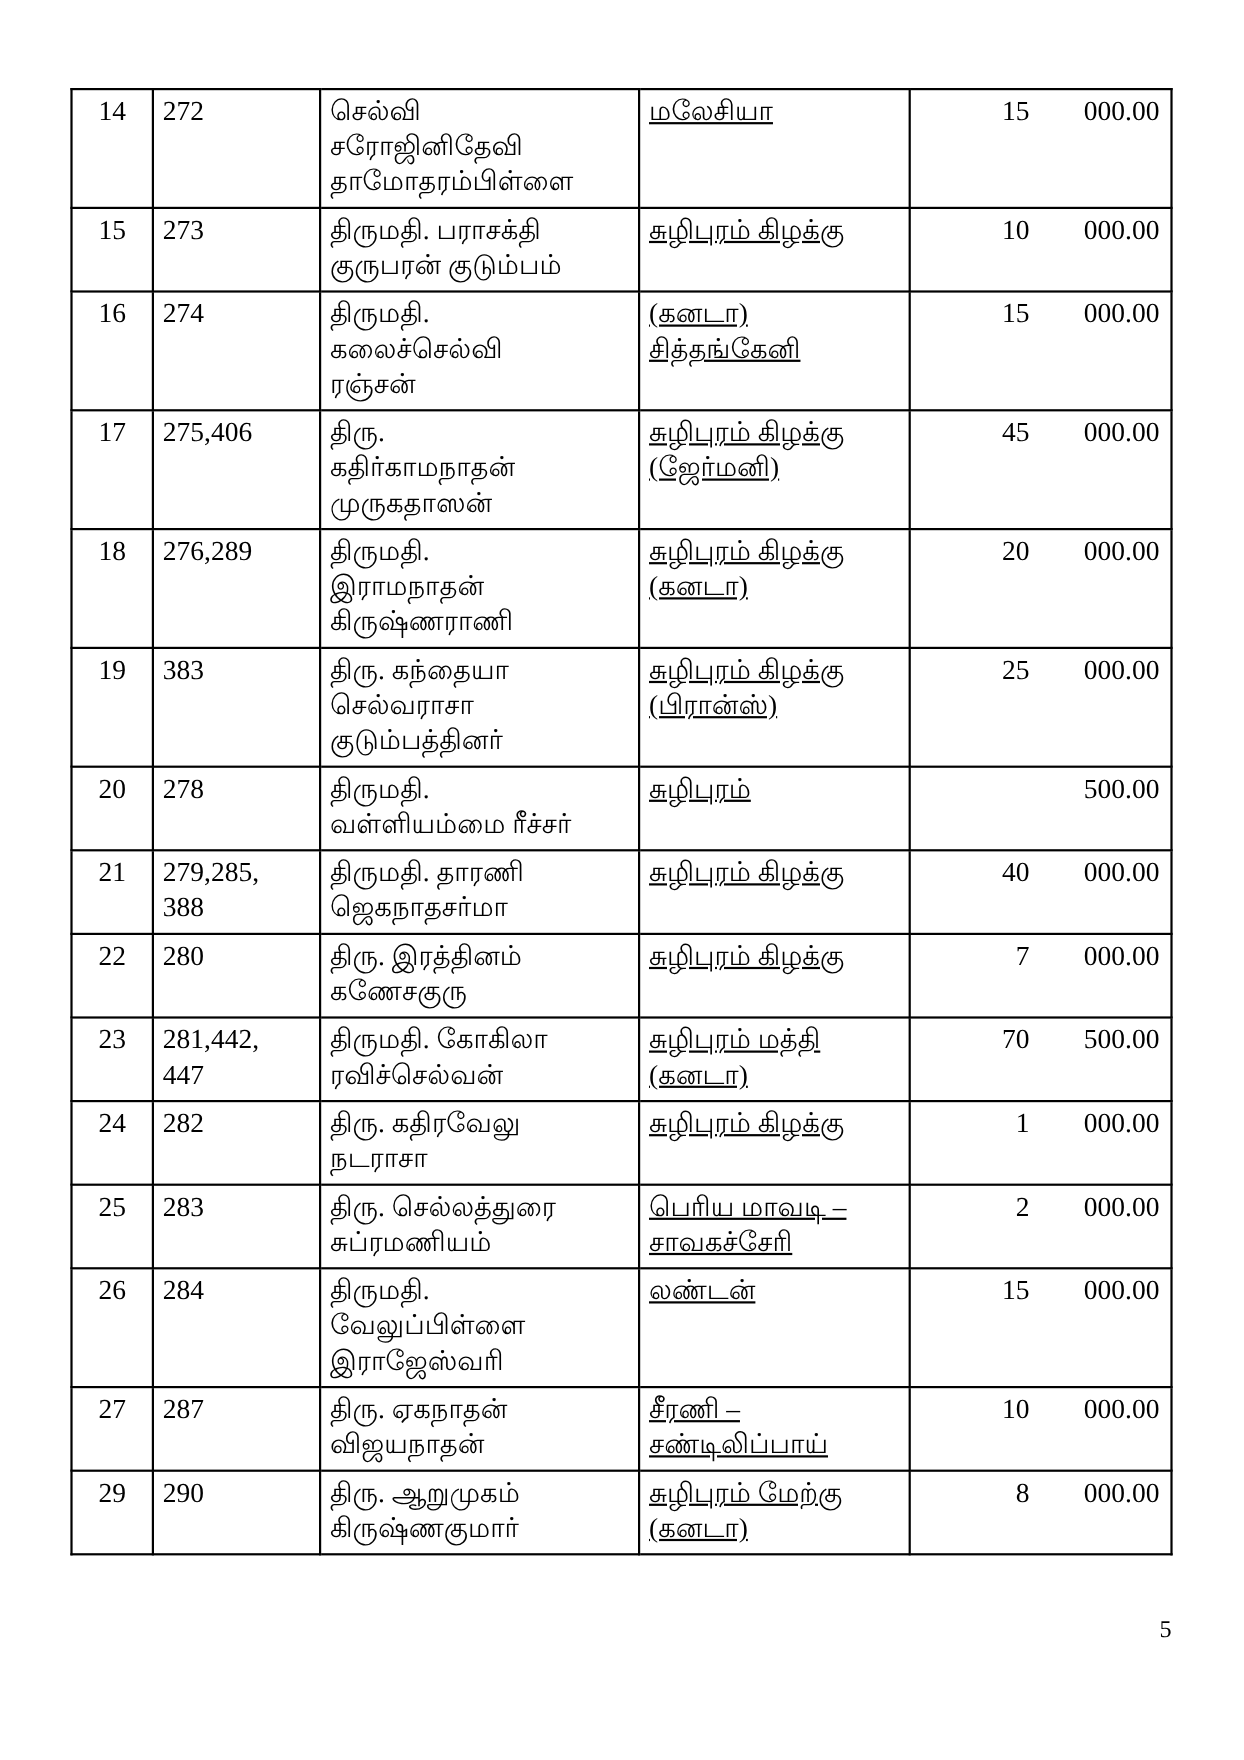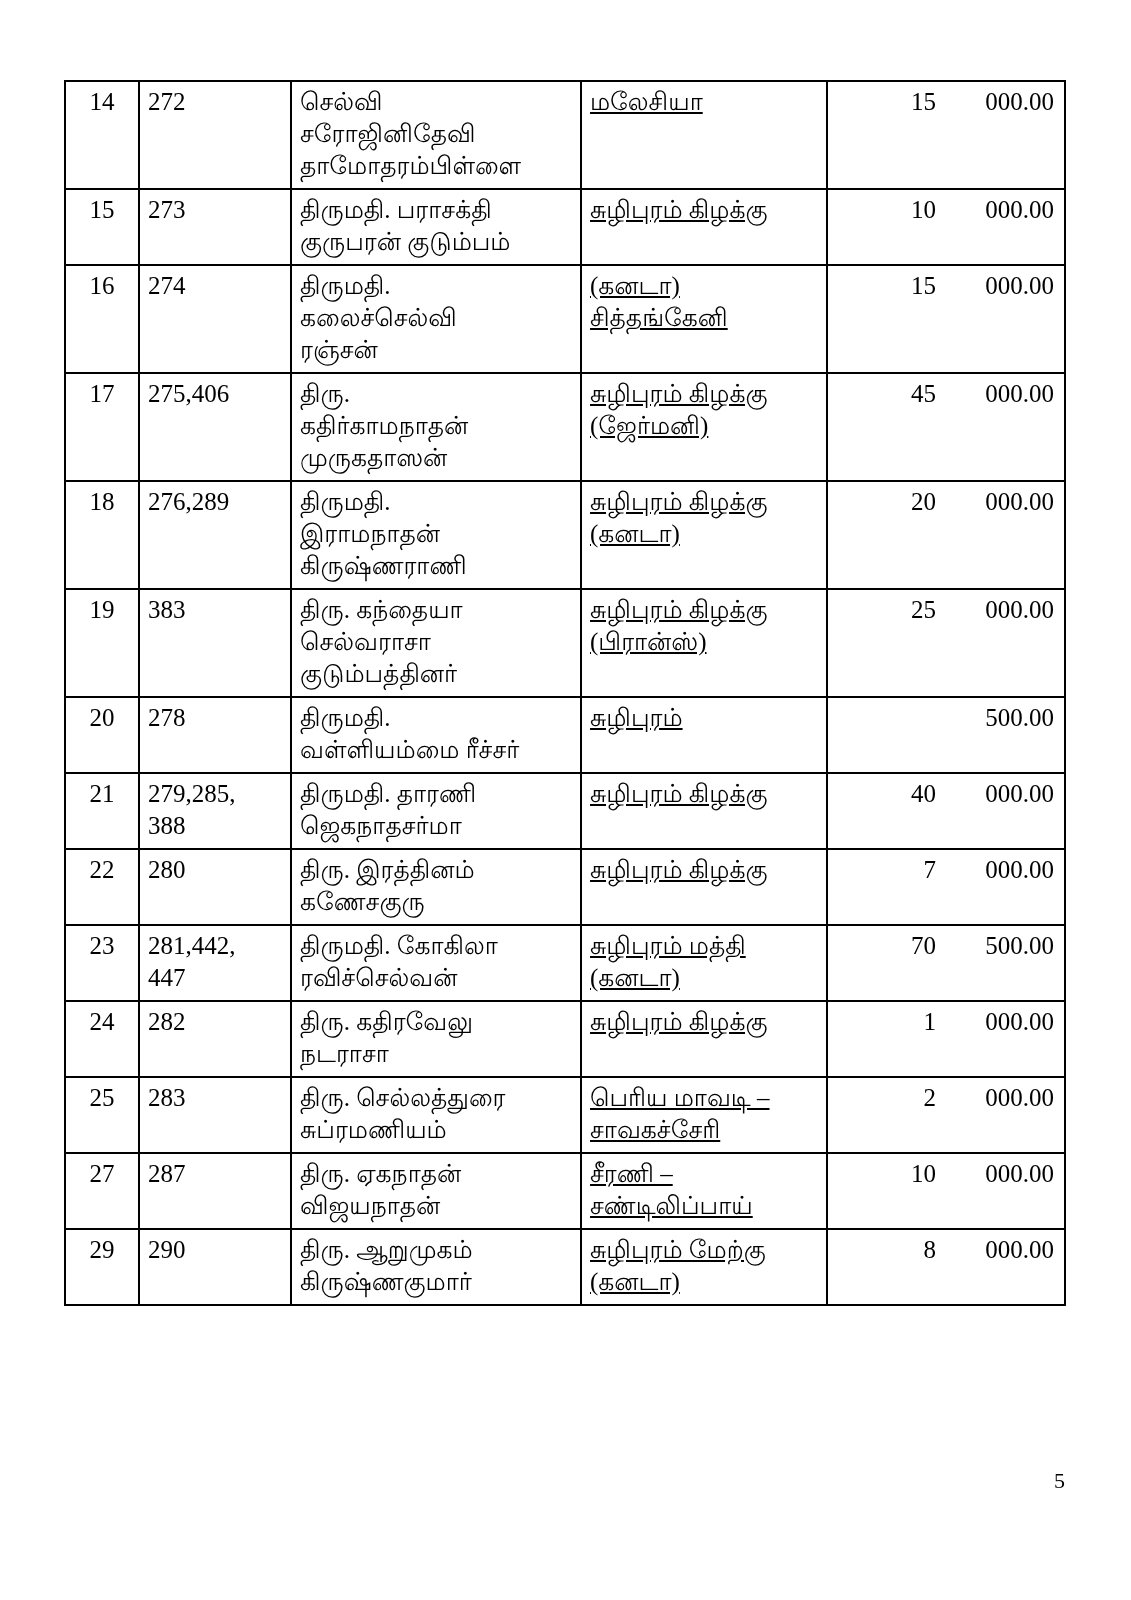--- a/index.html
+++ b/index.html
@@ -255,20 +255,34 @@
           <td class="c-place"><span class="nm">பெரிய  மாவடி  –
 சாவகச்சேரி</span></td>
           <td class="c-amt">
             <div class="amt-wrap">
               <span class="amt-int">2</span>
               <span class="amt-dec">000.00</span>
             </div>
           </td>
         </tr>
         <tr>
+          <td class="c-no">26</td>
+          <td class="c-rno"><span class="nm">284</span></td>
+          <td class="c-name"><span class="nm">திருமதி.
+வேலுப்பிள்ளை
+இராஜேஸ்வரி</span></td>
+          <td class="c-place"><span class="nm">லண்டன்</span></td>
+          <td class="c-amt">
+            <div class="amt-wrap">
+              <span class="amt-int">15</span>
+              <span class="amt-dec">000.00</span>
+            </div>
+          </td>
+        </tr>
+        <tr>
           <td class="c-no">27</td>
           <td class="c-rno"><span class="nm">287</span></td>
           <td class="c-name"><span class="nm">திரு.  ஏகநாதன்
 விஜயநாதன்</span></td>
           <td class="c-place"><span class="nm">சீரணி   –
 சண்டிலிப்பாய்</span></td>
           <td class="c-amt">
             <div class="amt-wrap">
               <span class="amt-int">10</span>
               <span class="amt-dec">000.00</span>

